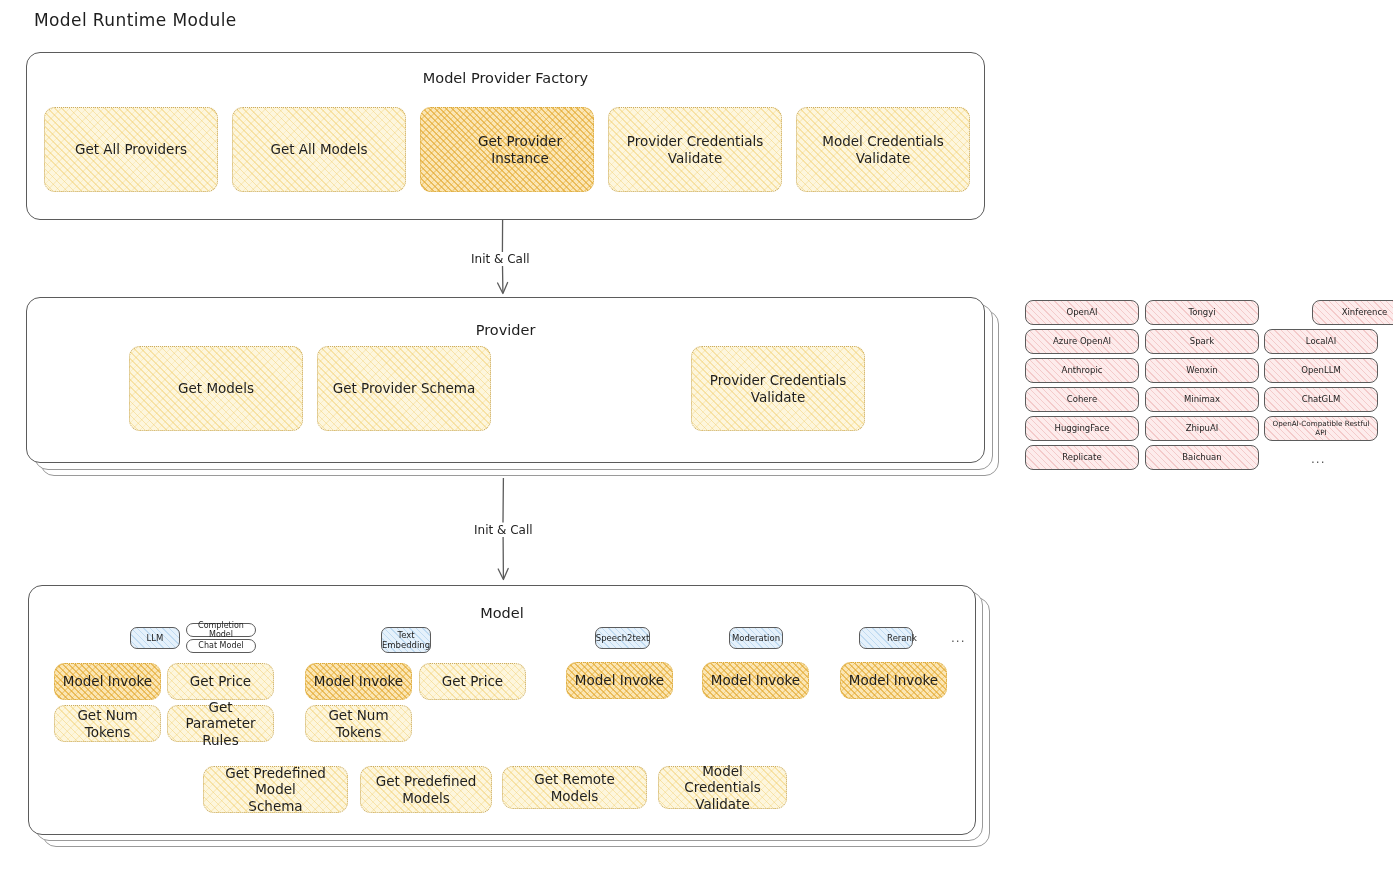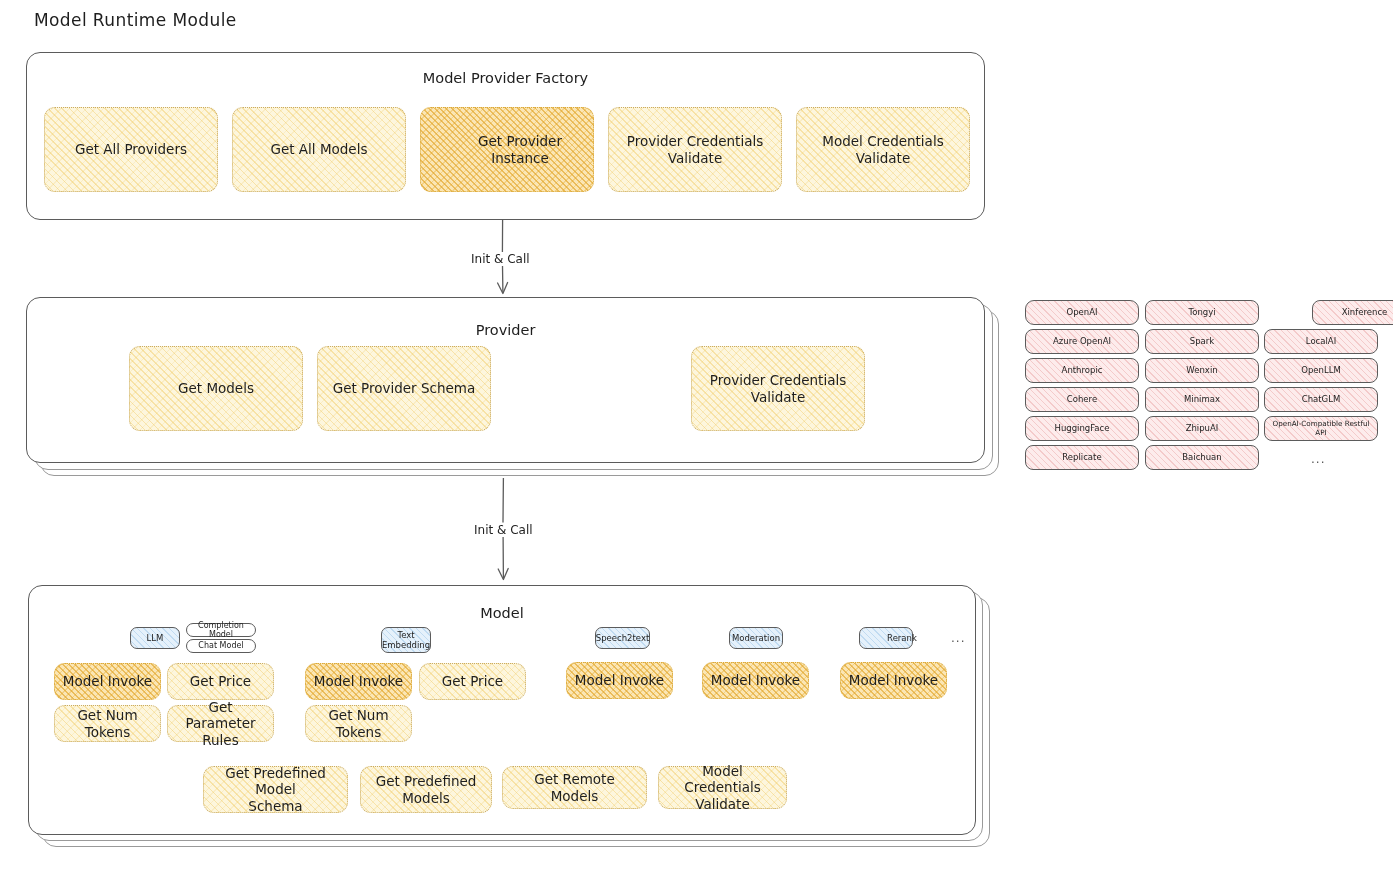--- a/index.html
+++ b/index.html
@@ -144,31 +144,31 @@
   <div class="stack-layer" style="left:40px;top:310px;width:959px;height:166px;"></div>
   <div class="stack-layer" style="left:34px;top:304px;width:959px;height:166px;"></div>
   <div class="panel" style="left:26px;top:297px;width:959px;height:166px;">
     <div class="panel-title" style="top:24px;">Provider</div>
   </div>
 
   <div class="hbox" style="left:317px;top:346px;width:174px;height:85px;">Get Provider Schema</div>
   <div class="hbox" style="left:129px;top:346px;width:174px;height:85px;">Get Models</div>
   <div class="hbox" style="left:691px;top:346px;width:174px;height:85px;">Provider Credentials<br>Validate</div>
 
-  <div class="chip" style="left:1025px;top:300px;width:114px;height:25px;border-radius:9px;">OpenAI</div>
+  <div class="chip" style="left:1025px;top:300px;width:114px;height:25px;">OpenAI</div>
   <div class="chip" style="left:1025px;top:329px;width:114px;height:25px;">Azure OpenAI</div>
   <div class="chip" style="left:1025px;top:358px;width:114px;height:25px;">Anthropic</div>
   <div class="chip" style="left:1025px;top:387px;width:114px;height:25px;">Cohere</div>
   <div class="chip" style="left:1025px;top:416px;width:114px;height:25px;">HuggingFace</div>
   <div class="chip" style="left:1025px;top:445px;width:114px;height:25px;">Replicate</div>
 
   <div class="chip" style="left:1145px;top:300px;width:114px;height:25px;">Tongyi</div>
   <div class="chip" style="left:1145px;top:329px;width:114px;height:25px;">Spark</div>
   <div class="chip" style="left:1145px;top:358px;width:114px;height:25px;">Wenxin</div>
-  <div class="chip" style="left:1145px;top:387px;width:114px;height:25px;border-radius:6px;">Minimax</div>
+  <div class="chip" style="left:1145px;top:387px;width:114px;height:25px;">Minimax</div>
   <div class="chip" style="left:1145px;top:416px;width:114px;height:25px;">ZhipuAI</div>
   <div class="chip" style="left:1145px;top:445px;width:114px;height:25px;">Baichuan</div>
 
   <div class="chip" style="left:1264px;top:300px;width:105px;height:25px;margin-left:48px;">Xinference</div>
   <div class="chip" style="left:1264px;top:329px;width:114px;height:25px;">LocalAI</div>
   <div class="chip" style="left:1264px;top:358px;width:114px;height:25px;">OpenLLM</div>
   <div class="chip" style="left:1264px;top:387px;width:114px;height:25px;">ChatGLM</div>
   <div class="chip" style="left:1264px;top:416px;width:114px;height:25px;font-size:7.2px;">OpenAI-Compatible Restful API</div>
   <div class="ellipsis" style="left:1311px;top:452px;">...</div>
 

